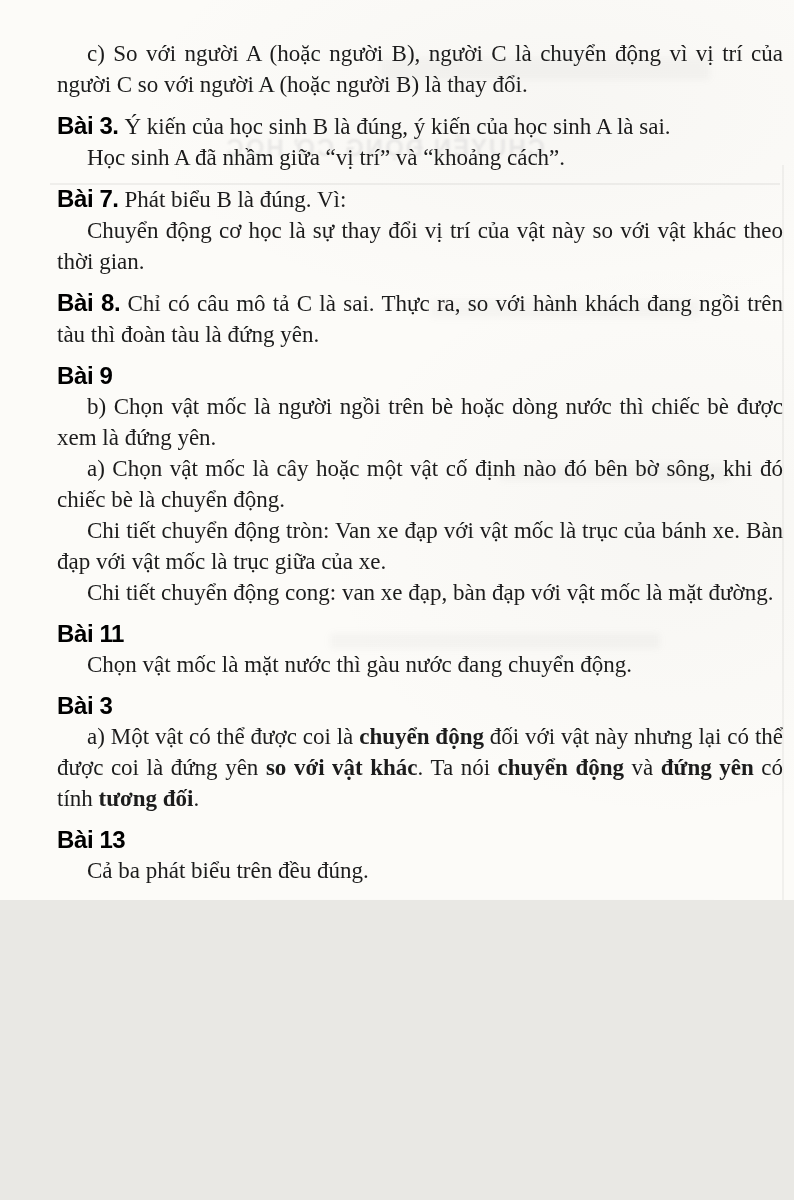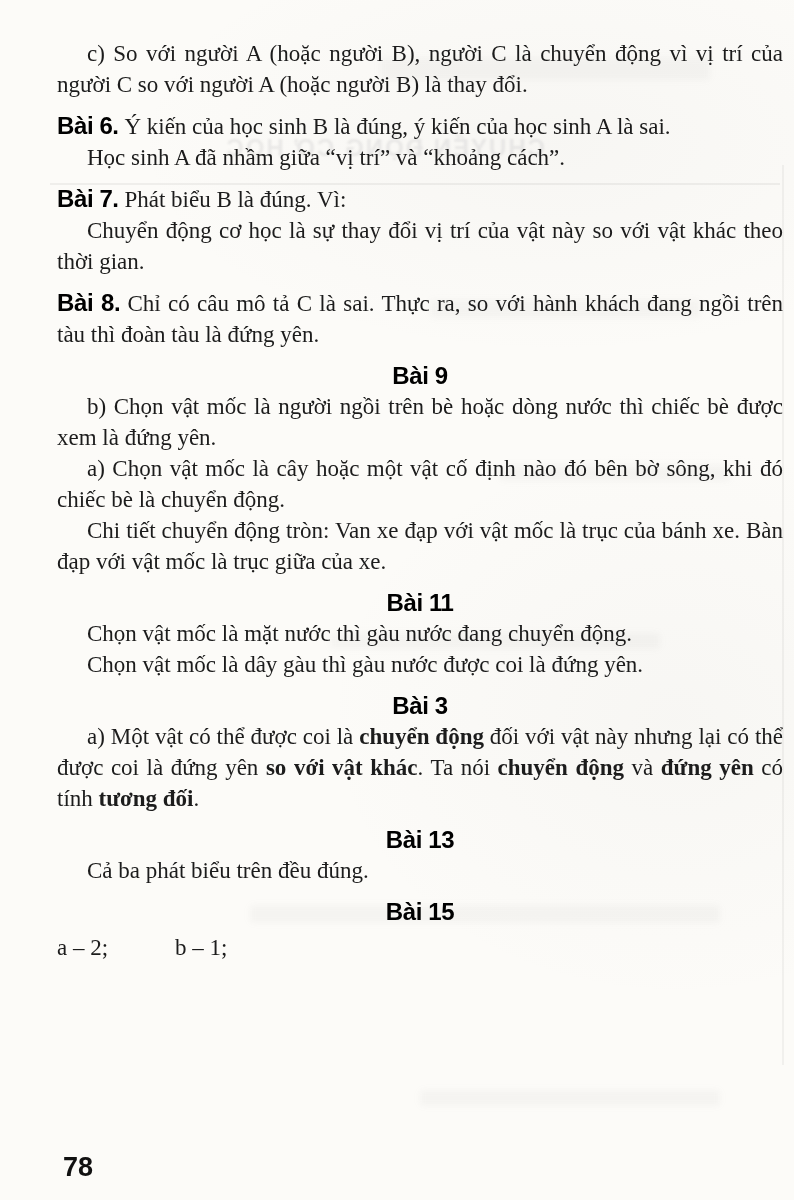--- a/index.html
+++ b/index.html
@@ -4,21 +4,21 @@
 <style>
   * { box-sizing: border-box; }
   html, body { margin: 0; padding: 0; }
   body {
     width: 794px; height: 1200px;
     background: #e9e8e4;
     font-family: "Liberation Serif", serif;
   }
   .page {
     position: relative;
-    width: 794px; height: 1200px;
+    width: 794px; height: 900px;
     background:
       radial-gradient(ellipse 600px 300px at 70% 12%, rgba(170,170,168,0.06), transparent 70%),
       radial-gradient(ellipse 500px 400px at 85% 60%, rgba(160,160,158,0.05), transparent 70%),
       #fcfbf8;
     overflow: hidden;
     color: #1c1c1c;
   }
   .content {
     position: absolute;
     left: 57px; top: 38px;
@@ -37,21 +37,20 @@
     font-family: "Liberation Sans", sans-serif;
     font-weight: 700;
     font-size: 24px;
     letter-spacing: -0.4px;
     color: #000;
   }
   .para.bai-inline { margin-top: 10px; text-indent: 0; }
   .bai-head {
     margin: 10px 0 0 0;
     line-height: 31px;
-    text-align: center;
   }
   .answers { margin-top: 5px; }
   .answer-row { font-size: 23px; line-height: 31px; }
   .answer-cell { display: inline-block; min-width: 118px; }
   .answer-cell:first-child { }
   .page-num {
     position: absolute;
     left: 63px; top: 1152px;
     font-family: "Liberation Sans", sans-serif;
     font-weight: 700;
@@ -101,32 +100,32 @@
   <div class="scan-line-v"></div>
   <div class="smudge" style="top:58px;left:380px;width:330px;height:22px;"></div>
   <div class="smudge" style="top:300px;left:430px;width:270px;height:18px;"></div>
   <div class="smudge" style="top:465px;left:500px;width:230px;height:16px;"></div>
   <div class="smudge" style="top:633px;left:330px;width:330px;height:16px;"></div>
   <div class="smudge" style="top:905px;left:250px;width:470px;height:18px;"></div>
   <div class="smudge" style="top:1090px;left:420px;width:300px;height:16px;"></div>
 
   <main class="content">
       <p class="para indent"><span>c) So với người A (hoặc người B), người C là chuyển động vì vị trí của người C so với người A (hoặc người B) là thay đổi.</span></p>
-      <p class="para bai-inline"><span class="bai-label">Bài 6.</span> <span>Ý kiến của học sinh B là đúng, ý kiến của học sinh A là sai.</span></p>
+      <p class="para bai-inline"><span class="bai-label">Bài 3.</span> <span>Ý kiến của học sinh B là đúng, ý kiến của học sinh A là sai.</span></p>
       <p class="para indent"><span>Học sinh A đã nhầm giữa “vị trí” và “khoảng cách”.</span></p>
       <p class="para bai-inline"><span class="bai-label">Bài 7.</span> <span>Phát biểu B là đúng. Vì:</span></p>
       <p class="para indent"><span>Chuyển động cơ học là sự thay đổi vị trí của vật này so với vật khác theo thời gian.</span></p>
       <p class="para bai-inline"><span class="bai-label">Bài 8.</span> <span>Chỉ có câu mô tả C là sai. Thực ra, so với hành khách đang ngồi trên tàu thì đoàn tàu là đứng yên.</span></p>
       <p class="bai-head">Bài 9</p>
       <p class="para indent"><span>b) Chọn vật mốc là người ngồi trên bè hoặc dòng nước thì chiếc bè được xem là đứng yên.</span></p>
       <p class="para indent"><span>a) Chọn vật mốc là cây hoặc một vật cố định nào đó bên bờ sông, khi đó chiếc bè là chuyển động.</span></p>
       <p class="para indent"><span>Chi tiết chuyển động tròn: Van xe đạp với vật mốc là trục của bánh xe. Bàn đạp với vật mốc là trục giữa của xe.</span></p>
+      <p class="para indent"><span>Chi tiết chuyển động cong: van xe đạp, bàn đạp với vật mốc là mặt đường.</span></p>
       <p class="bai-head">Bài 11</p>
       <p class="para indent"><span>Chọn vật mốc là mặt nước thì gàu nước đang chuyển động.</span></p>
-      <p class="para indent"><span>Chọn vật mốc là dây gàu thì gàu nước được coi là đứng yên.</span></p>
       <p class="bai-head">Bài 3</p>
       <p class="para indent"><span>a) Một vật có thể được coi là </span><span class="b">chuyển động</span><span> đối với vật này nhưng lại có thể được coi là đứng yên </span><span class="b">so với vật khác</span><span>. Ta nói </span><span class="b">chuyển động</span><span> và </span><span class="b">đứng yên</span><span> có tính </span><span class="b">tương đối</span><span>.</span></p>
       <p class="bai-head">Bài 13</p>
       <p class="para indent"><span>Cả ba phát biểu trên đều đúng.</span></p>
       <p class="bai-head">Bài 15</p>
       <div class="answers">
         <div class="answer-row"><span class="answer-cell">a – 2;</span><span class="answer-cell">b – 1;</span></div>
       </div>
     </main>
 

